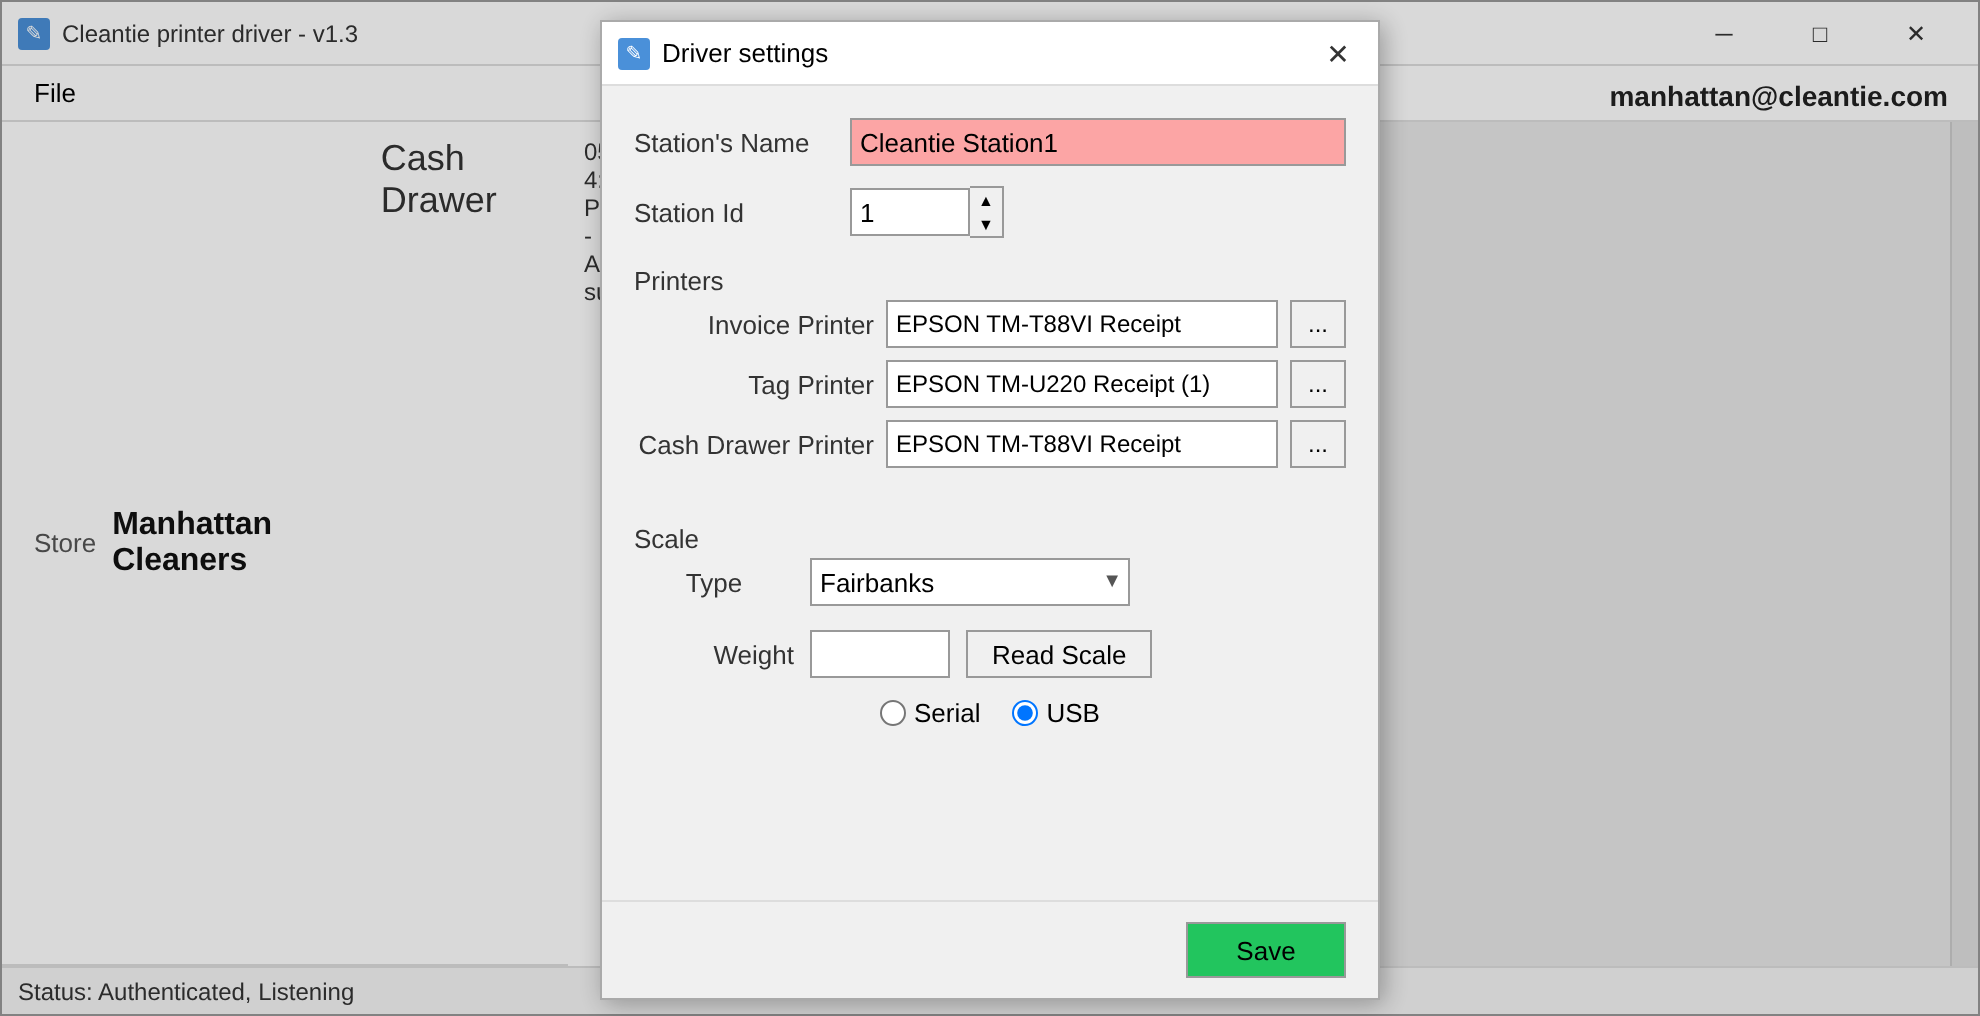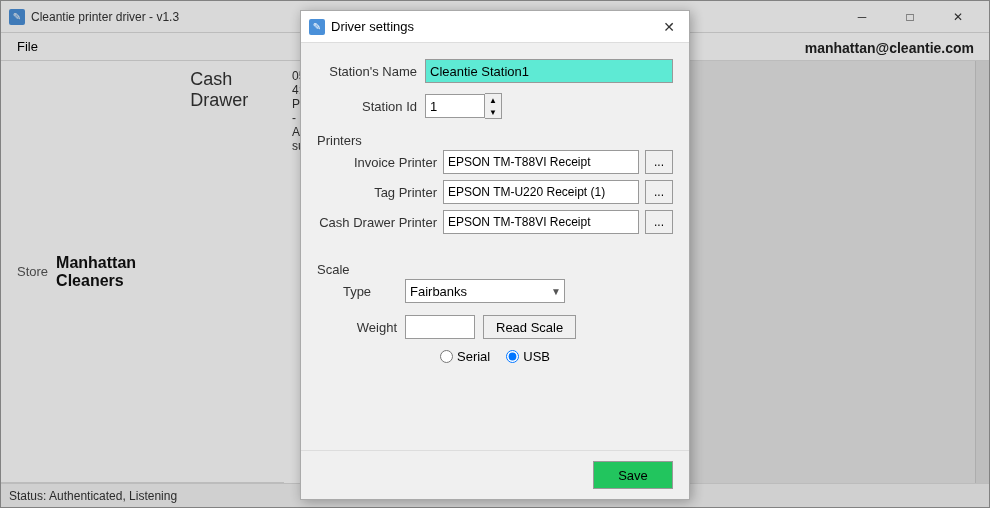--- a/index.html
+++ b/index.html
@@ -257,33 +257,32 @@
       gap: 10px;
     }
 
     .form-row {
       display: flex;
       align-items: center;
       gap: 8px;
     }
 
     .form-label {
-      text-align: right;
       min-width: 100px;
       color: #333;
       font-size: 13px;
     }
 
     .form-input {
       flex: 1;
       height: 24px;
       border: 1px solid #999;
       padding: 2px 4px;
       font-size: 13px;
-      background: #5eead4;
+      background: #fca5a5;
       outline: none;
     }
 
     .station-id-wrapper {
       display: flex;
       align-items: center;
       gap: 0;
     }
 
     .station-id-input {

